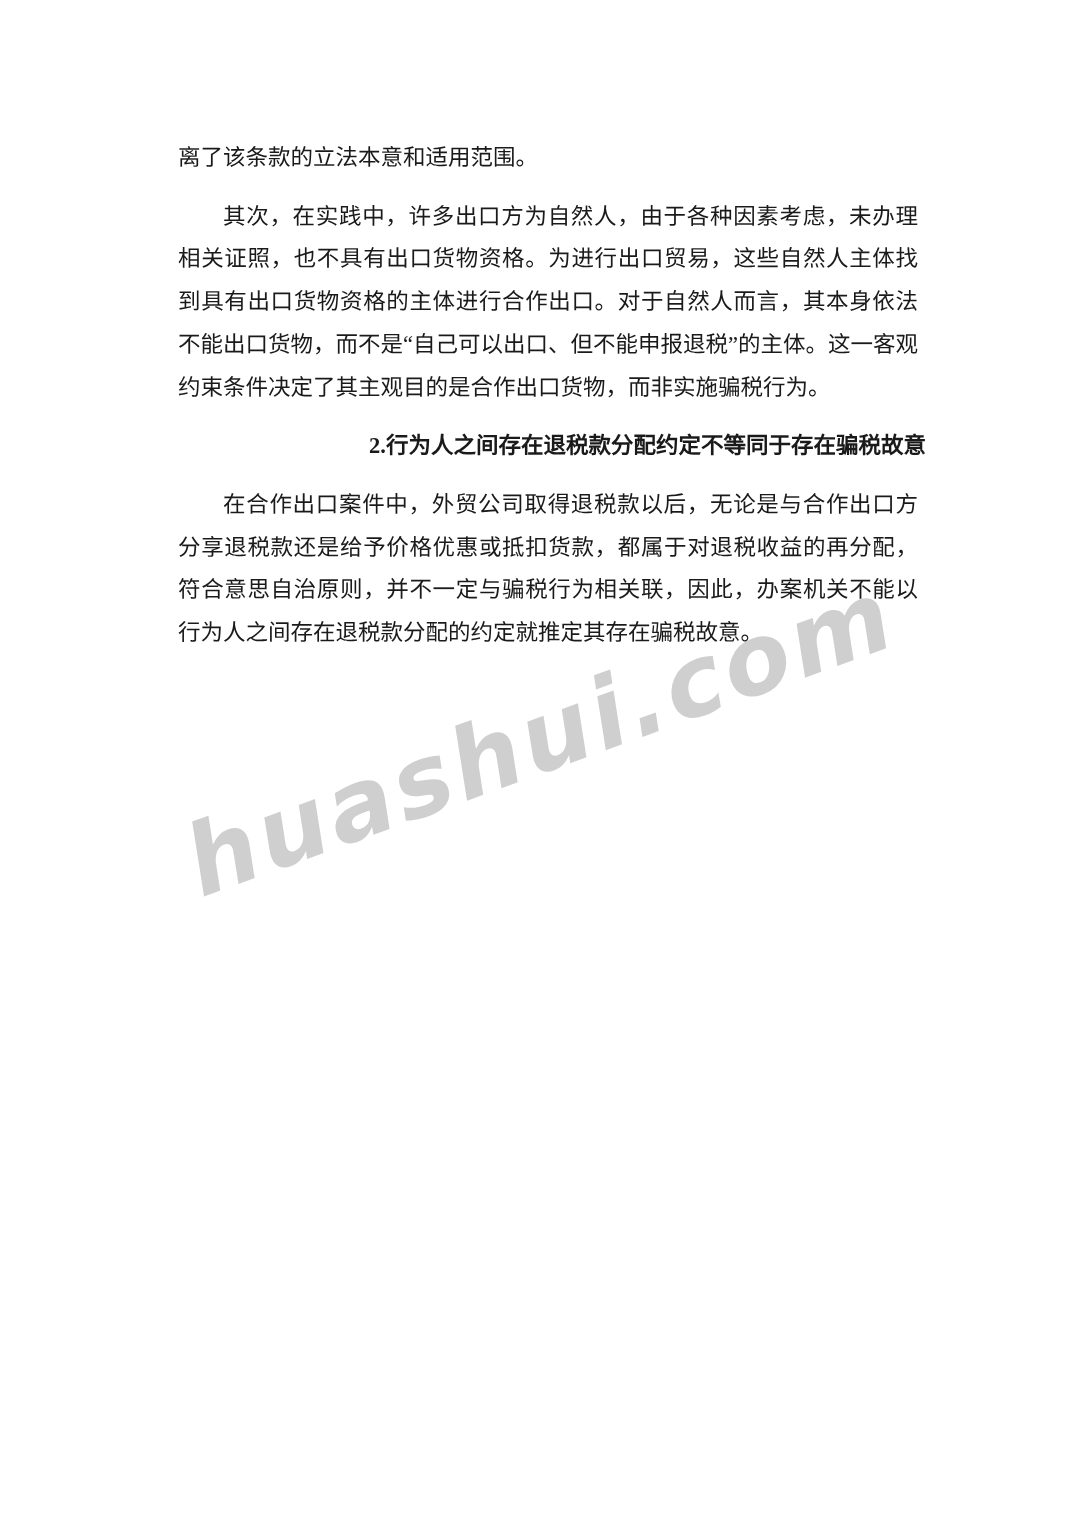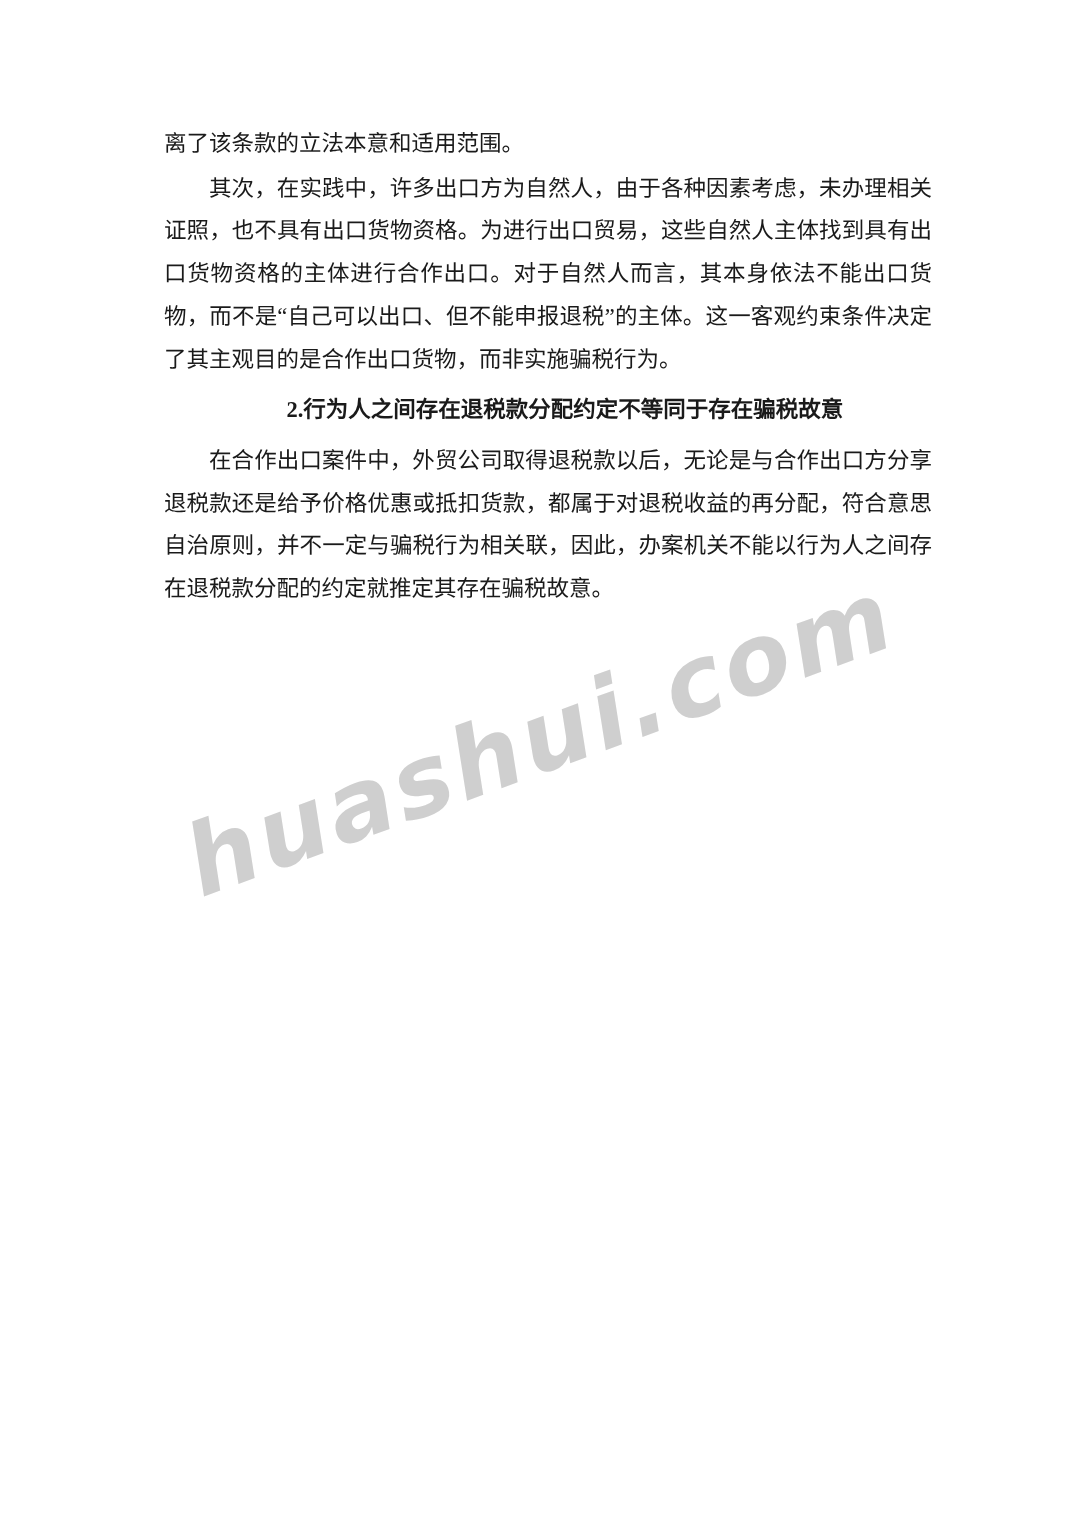--- a/index.html
+++ b/index.html
@@ -37,33 +37,33 @@
     left: 162px;
     top: 121px;
     width: 772px;
     z-index: 2;
     font-size: 22.5px;
     line-height: 42.7px;
     text-align: justify;
     color: #1a1a1a;
   }
   .content p {
-    margin: 2px;
+    margin: 16px;
     text-indent: 2em;
   }
   .content p.continuation {
     text-indent: 0;
   }
   .content .heading {
     margin: 8px;
     font-weight: bold;
     font-size: 22.5px;
     line-height: 42.7px;
     text-indent: 1.5em;
-    text-align: center;
+    text-align: right;
   }
   .footer {
     position: absolute;
     top: 1413px;
     left: 0;
     width: 100%;
     text-align: center;
     z-index: 2;
     font-size: 17px;
     letter-spacing: 2px;

